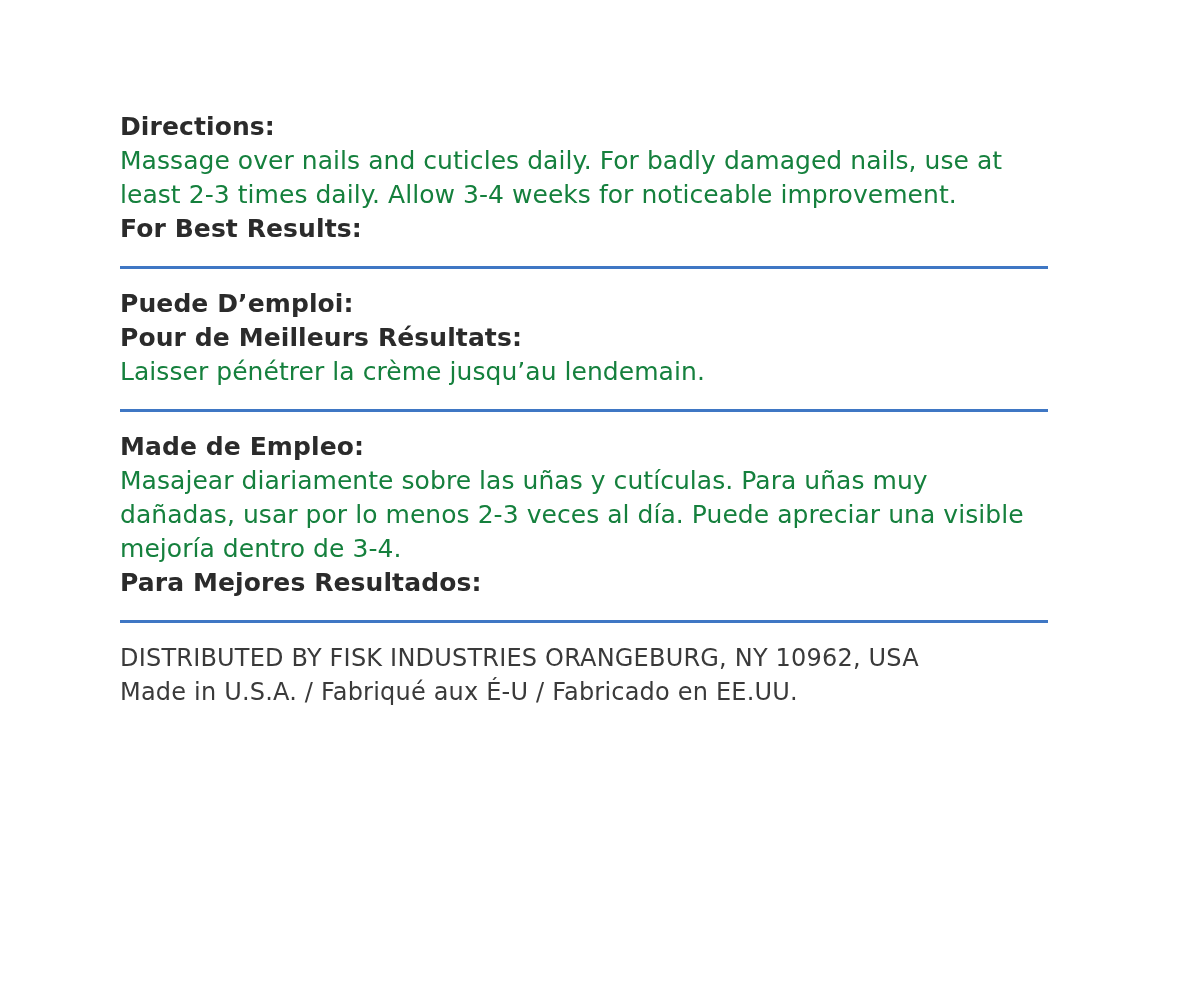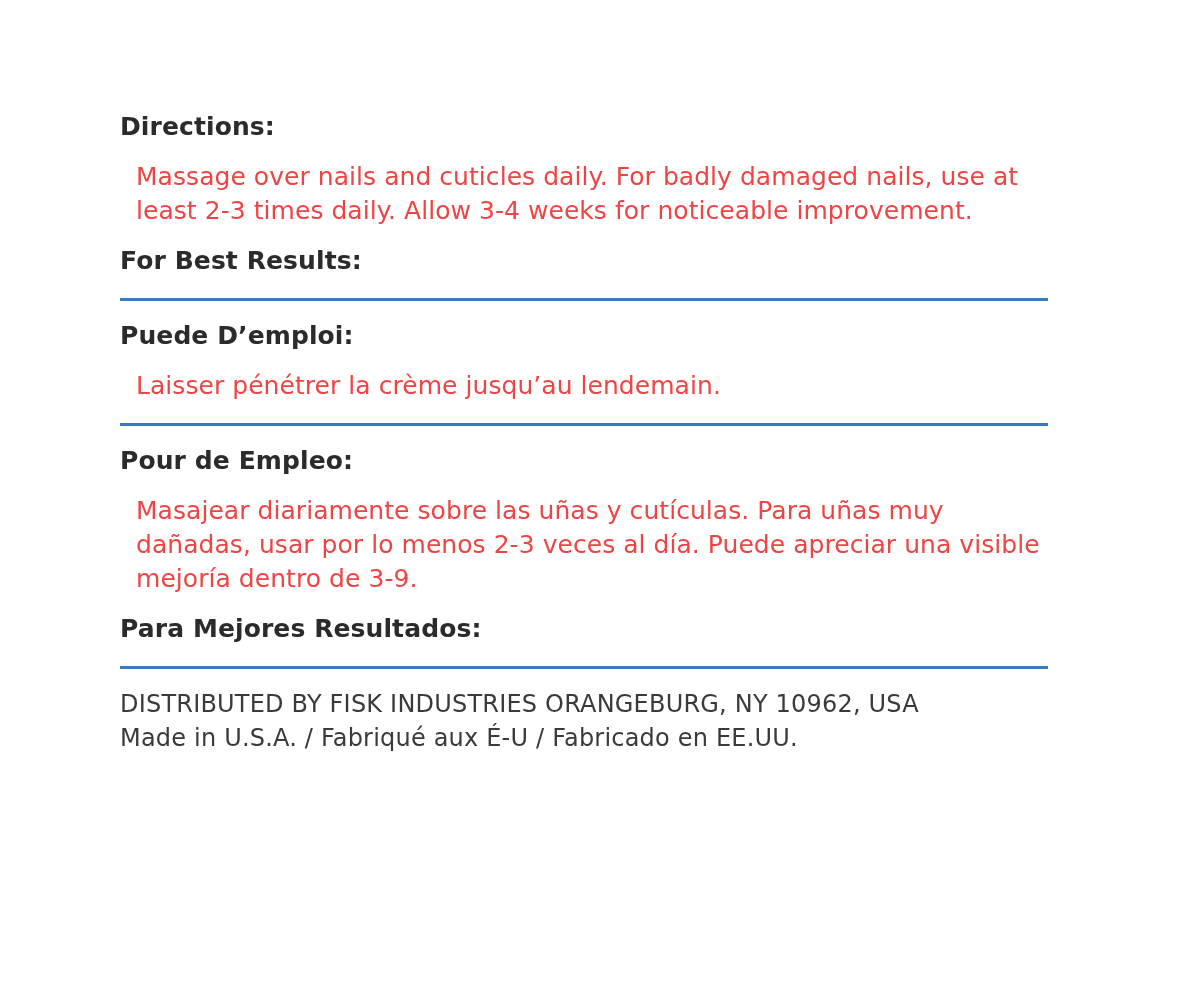--- a/index.html
+++ b/index.html
@@ -29,23 +29,23 @@
     font-size: 25px;
     font-weight: bold;
     color: #2b2b2b;
     line-height: 1.36;
     margin: 0;
     letter-spacing: 0.1px;
   }
   .body-text {
     font-size: 25px;
     font-weight: 400;
-    color: #ef4444;
+    color: #15803d;
     line-height: 1.36;
-    margin: 16px;
+    margin: 0;
     letter-spacing: 0.05px;
     max-width: 930px;
   }
   .divider {
     border: 0;
     border-top: 3px solid #3f77c4;
     width: 928px;
     margin: 20px 0 18px 0;
   }
   .footer-block {
@@ -68,28 +68,29 @@
   <div class="section">
     <p class="heading">Directions:</p>
     <p class="body-text">Massage over nails and cuticles daily. For badly damaged nails, use at least 2-3 times daily. Allow 3-4 weeks for noticeable improvement.</p>
     <p class="heading">For Best Results:</p>
   </div>
 
   <hr class="divider">
 
   <div class="section">
     <p class="heading">Puede D’emploi:</p>
+    <p class="heading">Pour de Meilleurs Résultats:</p>
     <p class="body-text">Laisser pénétrer la crème jusqu’au lendemain.</p>
   </div>
 
   <hr class="divider">
 
   <div class="section">
-    <p class="heading">Pour de Empleo:</p>
-    <p class="body-text">Masajear diariamente sobre las uñas y cutículas. Para uñas muy dañadas, usar por lo menos 2-3 veces al día. Puede apreciar una visible mejoría dentro de 3-9.</p>
+    <p class="heading">Made de Empleo:</p>
+    <p class="body-text">Masajear diariamente sobre las uñas y cutículas. Para uñas muy dañadas, usar por lo menos 2-3 veces al día. Puede apreciar una visible mejoría dentro de 3-4.</p>
     <p class="heading">Para Mejores Resultados:</p>
   </div>
 
   <hr class="divider">
 
   <div class="footer-block">
     <p class="footer-line">DISTRIBUTED BY FISK INDUSTRIES ORANGEBURG, NY 10962, USA</p>
     <p class="footer-line">Made in U.S.A. / Fabriqué aux É-U / Fabricado en EE.UU.</p>
   </div>
 

